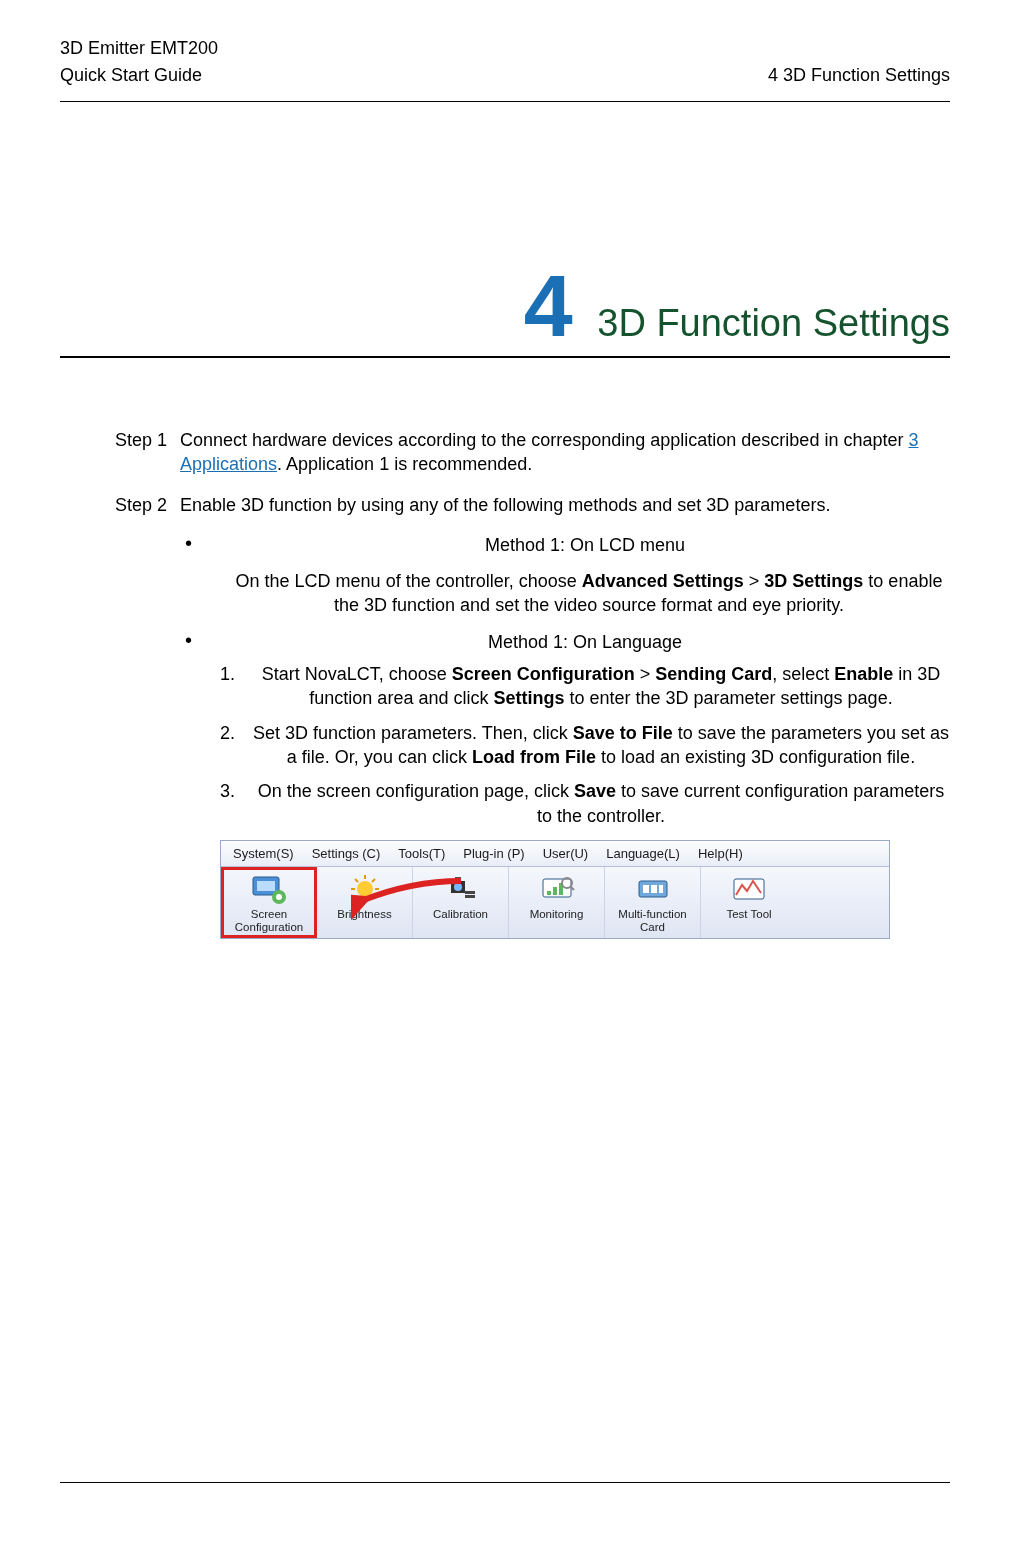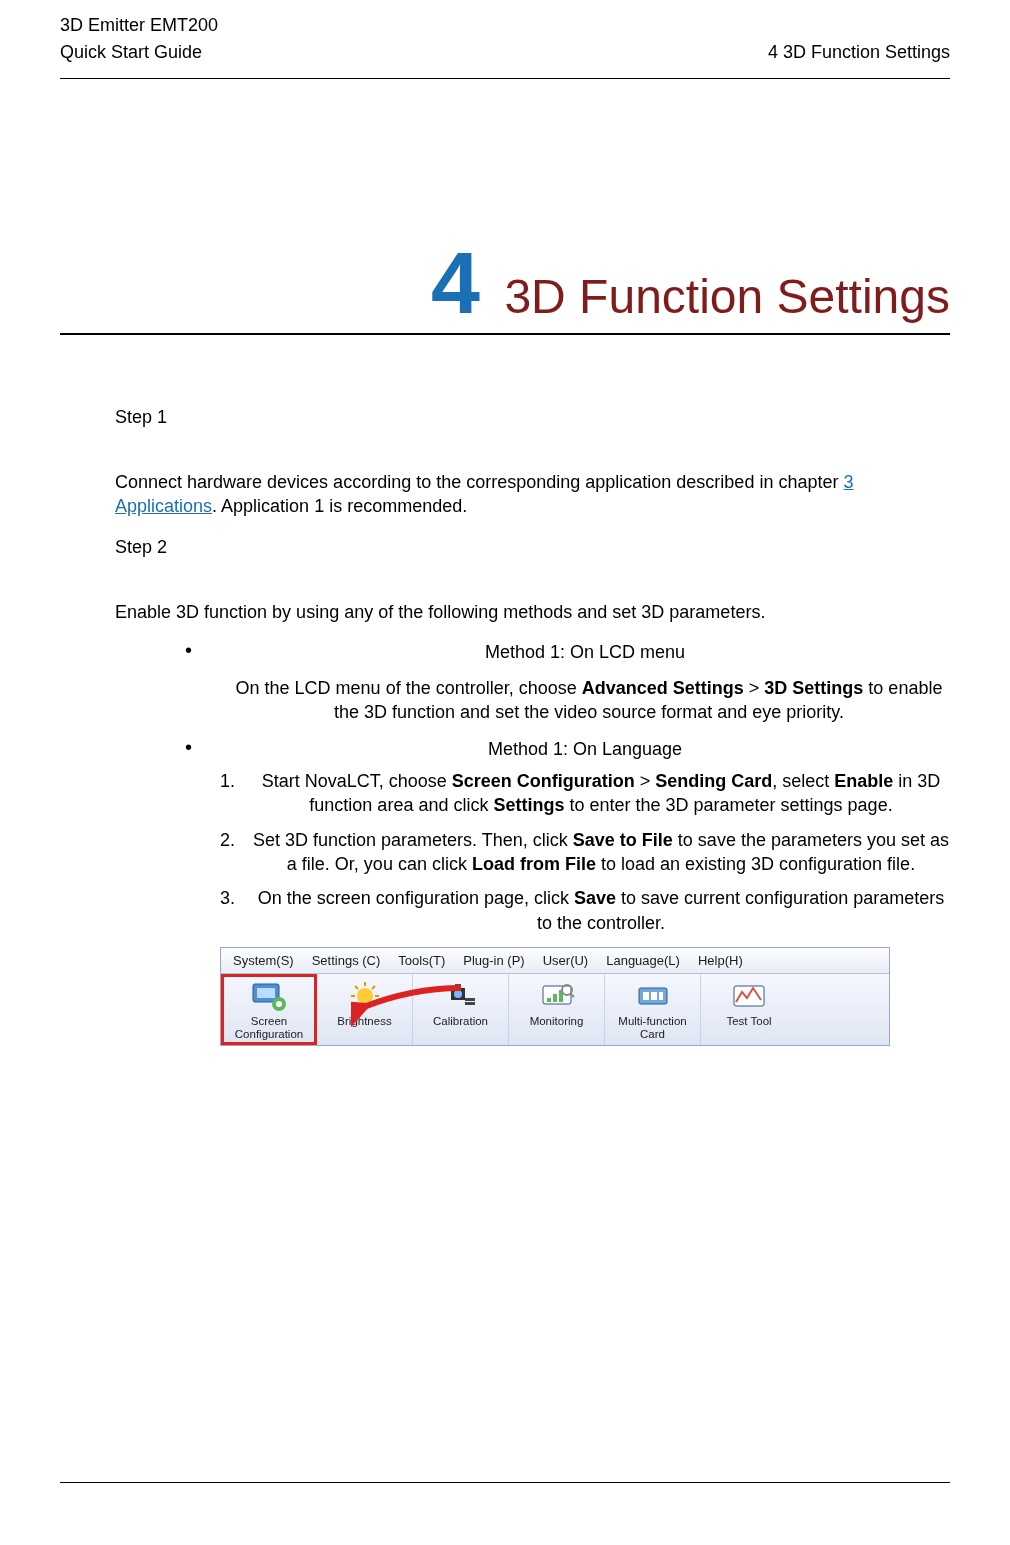--- a/index.html
+++ b/index.html
@@ -6,21 +6,21 @@
     body {
       font-family: Arial, Helvetica, sans-serif;
       width: 1010px;
       height: 1545px;
       background: #fff;
       color: #000;
       position: relative;
       padding: 0;
     }
     .page-header {
-      padding: 12px 60px 12px 60px;
+      padding: 35px 60px 12px 60px;
       display: flex;
       justify-content: space-between;
       font-size: 18px;
       line-height: 1.5;
     }
     .hdr-left { text-align: left; }
     .hdr-right { text-align: right; display:flex; flex-direction:column; justify-content:flex-end; }
     .hdr-rule {
       border: none;
       border-top: 1.5px solid #000;
@@ -34,36 +34,35 @@
     }
     .chapter-num {
       font-size: 88px;
       font-weight: bold;
       color: #1a6fb5;
       display: inline-block;
       vertical-align: baseline;
       line-height: 1;
     }
     .chapter-title {
-      font-size: 48px;
+      font-size: 38px;
       font-weight: normal;
-      color: #7f1d1d;
+      color: #14532d;
       display: inline-block;
       margin-left: 20px;
       vertical-align: baseline;
     }
     .body-content {
       margin: 70px 60px 0 115px;
       font-size: 18px;
       line-height: 1.35;
     }
     .step {
       display: flex;
       margin-bottom: 16px;
-      flex-direction: column;
     }
     .step-label {
       flex: 0 0 65px;
       white-space: nowrap;
     }
     .step-body { flex: 1; }
     .link { color: #1a6fb5; text-decoration: underline; }
     .bullet-list { margin-left: 70px; text-align: center; }
     .bullet-item {
       position: relative;

